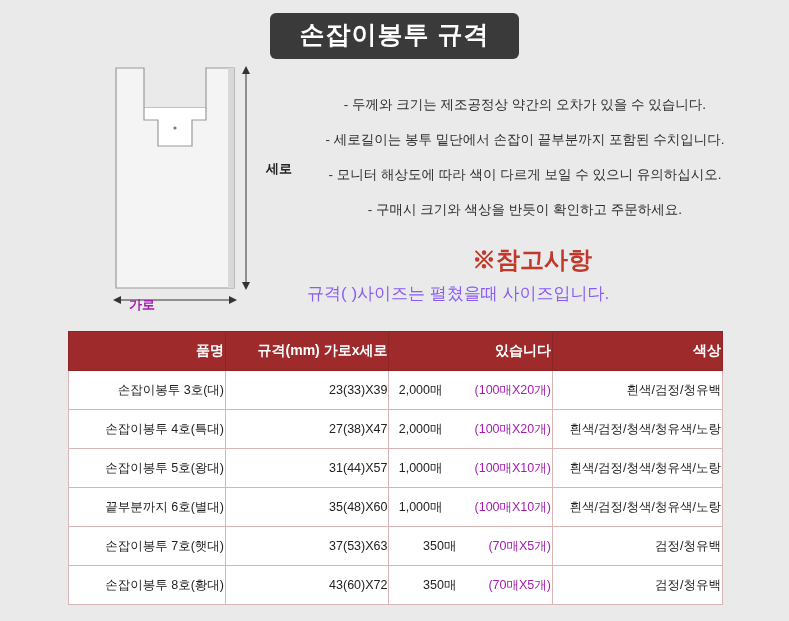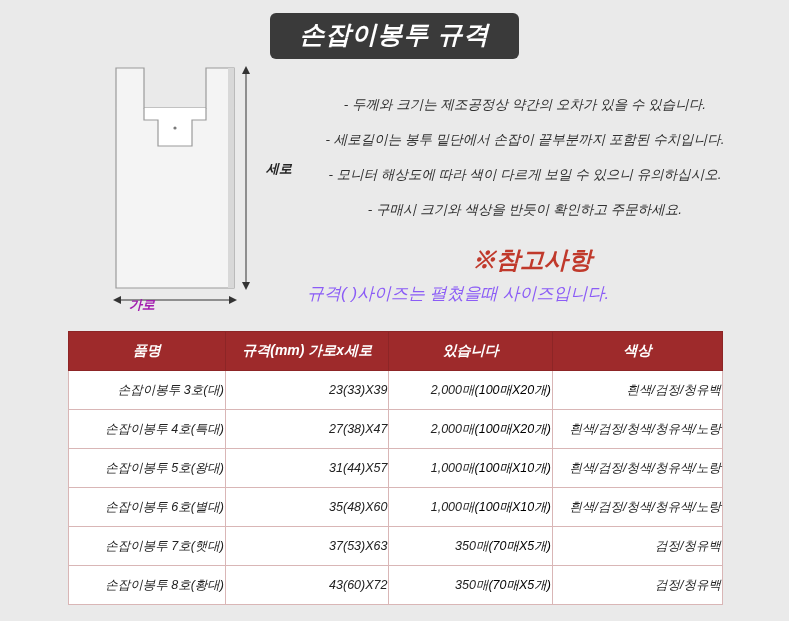--- a/index.html
+++ b/index.html
@@ -11,21 +11,20 @@
     height: 621px;
     background: #eaeaea;
     font-family: "Liberation Sans", sans-serif;
     overflow: hidden;
   }
   .page {
     position: relative;
     width: 789px;
     height: 621px;
     background: #eaeaea;
-    font-style: italic;
   }
 
   
   .title-wrap {
     position: absolute;
     left: 0;
     right: 0;
     top: 13px;
     display: flex;
     justify-content: center;
@@ -118,33 +117,33 @@
     background: #ffffff;
     table-layout: fixed;
   }
   table.spec th {
     background: #9e2a2b;
     color: #ffffff;
     font-size: 14px;
     font-weight: bold;
     height: 36px;
     border: 1px solid #8d2526;
-    text-align: center;
+    text-align: right;
     vertical-align: middle;
   }
   table.spec td {
     border: 1px solid #d9b6b6;
     height: 36px;
     font-size: 12.5px;
     color: #222;
     text-align: right;
     vertical-align: middle;
     background: #fff;
   }
-  td.pack .unit-red { color: #000000; }
+  td.pack .unit-red { color: #a21caf; margin-left: 32px; }
   .col1 { width: 24%; }
   .col2 { width: 25%; }
   .col3 { width: 25%; }
   .col4 { width: 26%; }
 </style>
 </head>
 <body>
 
 <div class="page">
 
@@ -215,21 +214,21 @@
           <td class="pack"><span>2,000매</span><span class="unit-red">(100매X20개)</span></td>
           <td>흰색/검정/청색/청유색/노랑</td>
         </tr>
         <tr>
           <td>손잡이봉투 5호(왕대)</td>
           <td>31(44)X57</td>
           <td class="pack"><span>1,000매</span><span class="unit-red">(100매X10개)</span></td>
           <td>흰색/검정/청색/청유색/노랑</td>
         </tr>
         <tr>
-          <td>손잡이봉투 6호(별대)</td>
+          <td>끝부분까지 6호(별대)</td>
           <td>35(48)X60</td>
           <td class="pack"><span>1,000매</span><span class="unit-red">(100매X10개)</span></td>
           <td>흰색/검정/청색/청유색/노랑</td>
         </tr>
         <tr>
           <td>손잡이봉투 7호(햇대)</td>
           <td>37(53)X63</td>
           <td class="pack"><span>350매</span><span class="unit-red">(70매X5개)</span></td>
           <td>검정/청유백</td>
         </tr>

